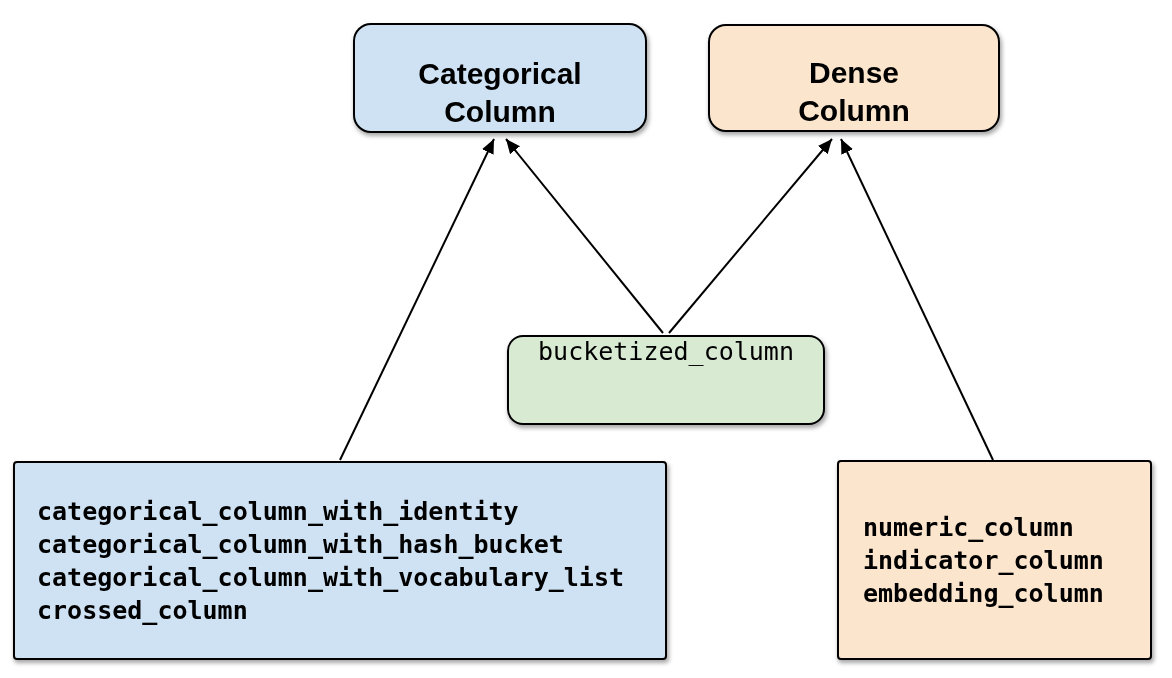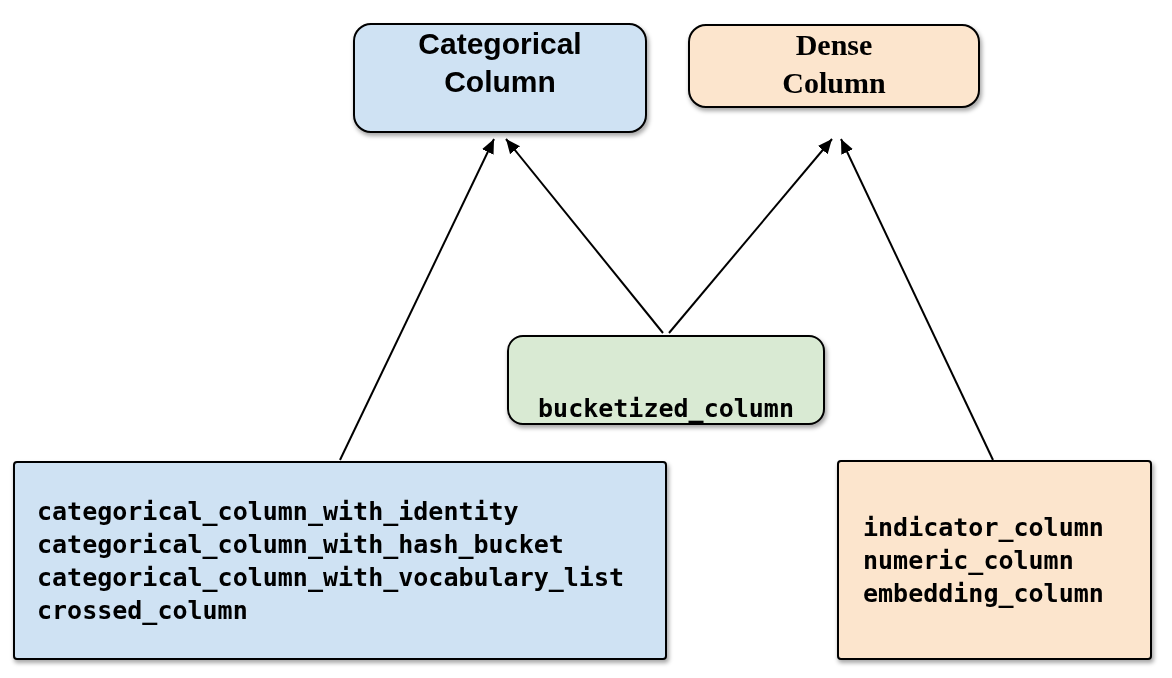--- a/index.html
+++ b/index.html
@@ -25,54 +25,54 @@
   .node {
     position: absolute;
     box-sizing: border-box;
     border: 2px solid #000000;
     box-shadow: 1.5px 3px 4px rgba(0,0,0,0.35);
     color: #000000;
   }
   .node.header {
     border-radius: 18px;
     display: flex;
-    align-items: flex-start;
+    align-items: flex-end;
     justify-content: center;
     text-align: center;
     font-family: "Liberation Sans", sans-serif;
     font-weight: 700;
     font-size: 30px;
     line-height: 38px;
   }
   .node.single {
     border-radius: 16px;
     display: flex;
-    align-items: flex-end;
+    align-items: flex-start;
     justify-content: center;
     text-align: center;
     font-family: "DejaVu Sans Mono", "Liberation Mono", monospace;
-    font-weight: 700;
+    font-weight: 400;
     font-size: 25px;
   }
   .node.list {
     border-radius: 4px;
     display: flex;
     flex-direction: column;
     justify-content: center;
     font-family: "DejaVu Sans Mono", "Liberation Mono", monospace;
     font-weight: 700;
     font-size: 25px;
     line-height: 33px;
   }
   .blue   { background: #cfe2f3; }
   .peach  { background: #fce5cd; }
   .green  { background: #d9ead3; }
 
   #node-categorical-column { left: 353px; top: 23px;  width: 294px; height: 110px; }
-  #node-dense-column       { left: 688px; top: 24px;  width: 292px; height: 84px; font-family: Liberation Serif, serif; }
+  #node-dense-column       { left: 708px; top: 24px;  width: 292px; height: 108px; }
   #node-bucketized         { left: 507px; top: 335px; width: 318px; height: 90px;  }
   #node-categorical-fns    { left: 13px;  top: 461px; width: 654px; height: 199px; padding-left: 22px; }
   #node-dense-fns          { left: 837px; top: 460px; width: 315px; height: 200px; padding-left: 24px; }
 
   .edge {
     stroke: #000000;
     stroke-width: 2;
     fill: none;
   }
 </style>
@@ -112,18 +112,18 @@
   </div>
 
   <div class="node list blue" id="node-categorical-fns">
     <div>categorical_column_with_identity</div>
     <div>categorical_column_with_hash_bucket</div>
     <div>categorical_column_with_vocabulary_list</div>
     <div>crossed_column</div>
   </div>
 
   <div class="node list peach" id="node-dense-fns">
+    <div>numeric_column</div>
     <div>indicator_column</div>
-    <div>numeric_column</div>
     <div>embedding_column</div>
   </div>
 
 </div>
 
 </body></html>

